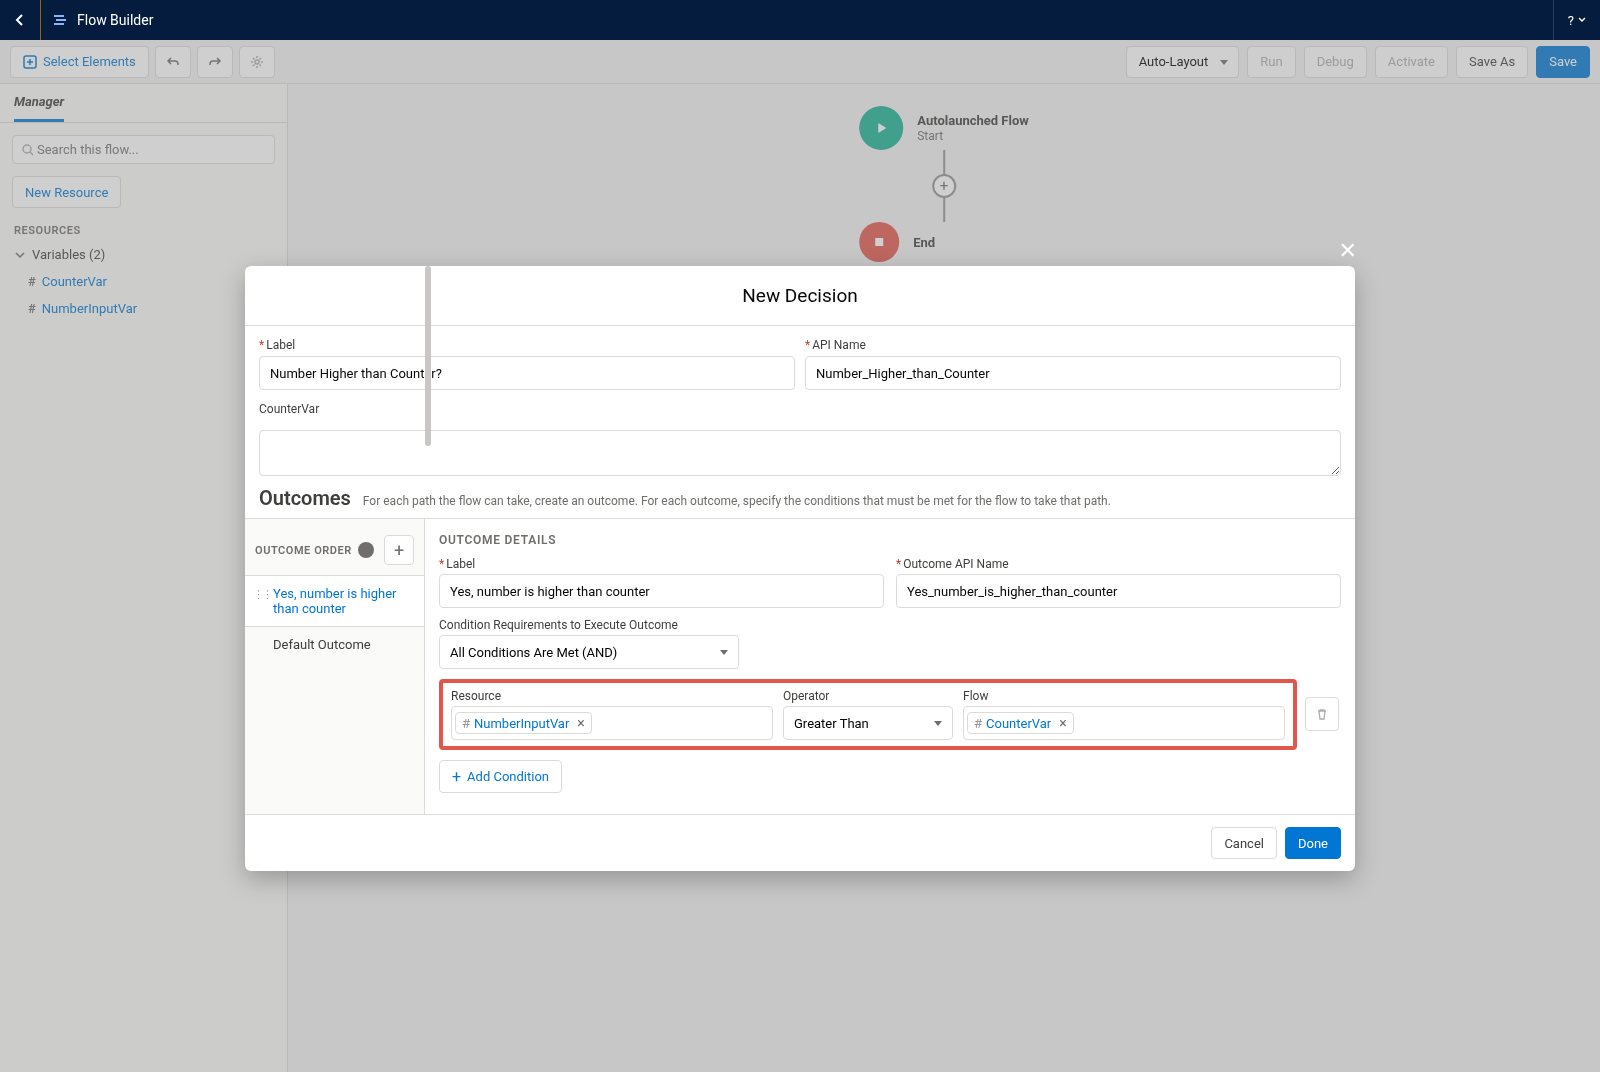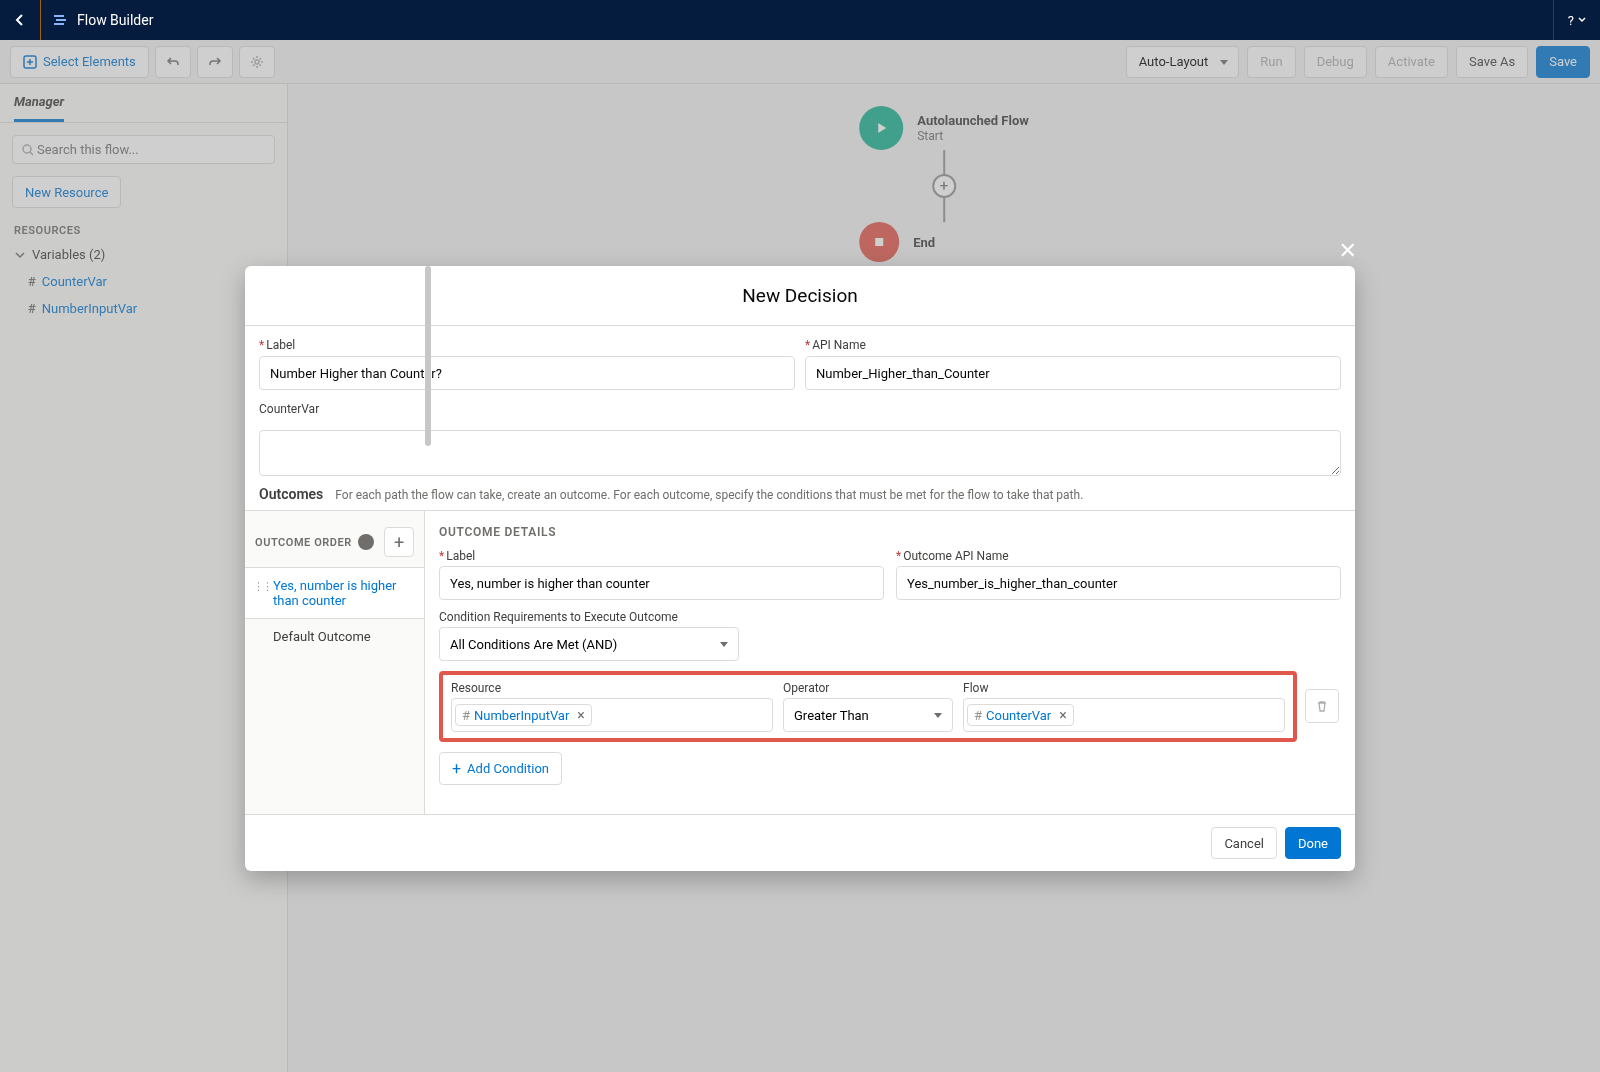--- a/index.html
+++ b/index.html
@@ -50,21 +50,21 @@
 .modal-header { padding:18px 0; text-align:center; border-bottom:1px solid #dddbda;}
 .modal-header h3 { font-size:19px; font-weight:400; color:#080707;}
 .modal-body { flex:1; overflow:hidden; display:flex; flex-direction:column;}
 .form-row { display:flex; gap:10px; padding:12px 14px 0;}
 .form-col { flex:1;}
 .form-label { font-size:12px; color:#3e3e3c; margin-bottom:4px; display:block;}
 .req::before{content:"*";color:#c23934;margin-right:2px;}
 .form-input { width:100%; height:34px; border:1px solid #dddbda; border-radius:4px; padding:0 10px; font-size:13px; color:#080707; background:#fff;}
 textarea.form-input { height:46px; padding:8px 10px; resize:vertical;}
 .section-row { padding:10px 14px 8px; display:flex; align-items:baseline; gap:12px;}
-.section-row h4 { font-size:14px; font-weight:600; color:#3e3e3c;}
+.section-row h4 { font-size:20px; font-weight:600; color:#3e3e3c;}
 .hint { font-size:12px; color:#706e6b;}
 .outcomes-grid { flex:1; display:flex; border-top:1px solid #dddbda;}
 .outcome-panel { width:180px; border-right:1px solid #dddbda; background:#fafaf9;}
 .op-header { display:flex; align-items:center; padding:16px 10px 10px; gap:6px;}
 .op-header span{ font-size:11px; letter-spacing:.05em; font-weight:600; color:#706e6b;}
 .op-add{width:30px;height:30px;border:1px solid #dddbda;background:#fff;border-radius:4px;margin-left:auto;display:flex;align-items:center;justify-content:center;font-size:18px;color:#706e6b;cursor:pointer;}
 .op-item{padding:10px 10px 10px 28px; position:relative; font-size:13px; cursor:pointer; border-bottom:1px solid transparent;}
 .op-item.active{background:#fff;color:#0176d3;border-top:1px solid #dddbda;border-bottom:1px solid #dddbda;}
 .op-item.active::before{content:"⋮⋮";position:absolute;left:8px;top:12px;color:#969492;font-size:11px;letter-spacing:-2px;}
 .op-item.default{color:#3e3e3c;}

